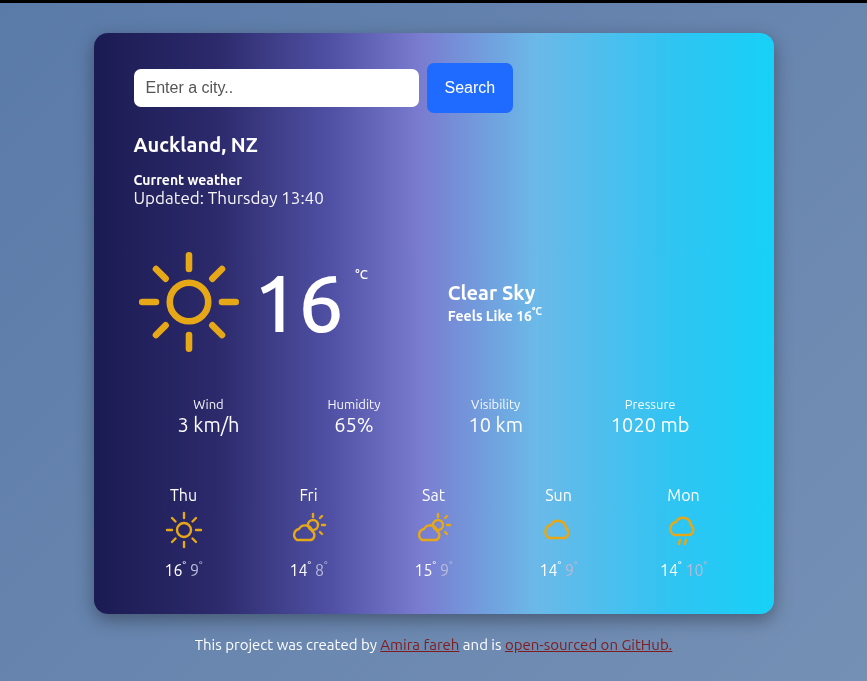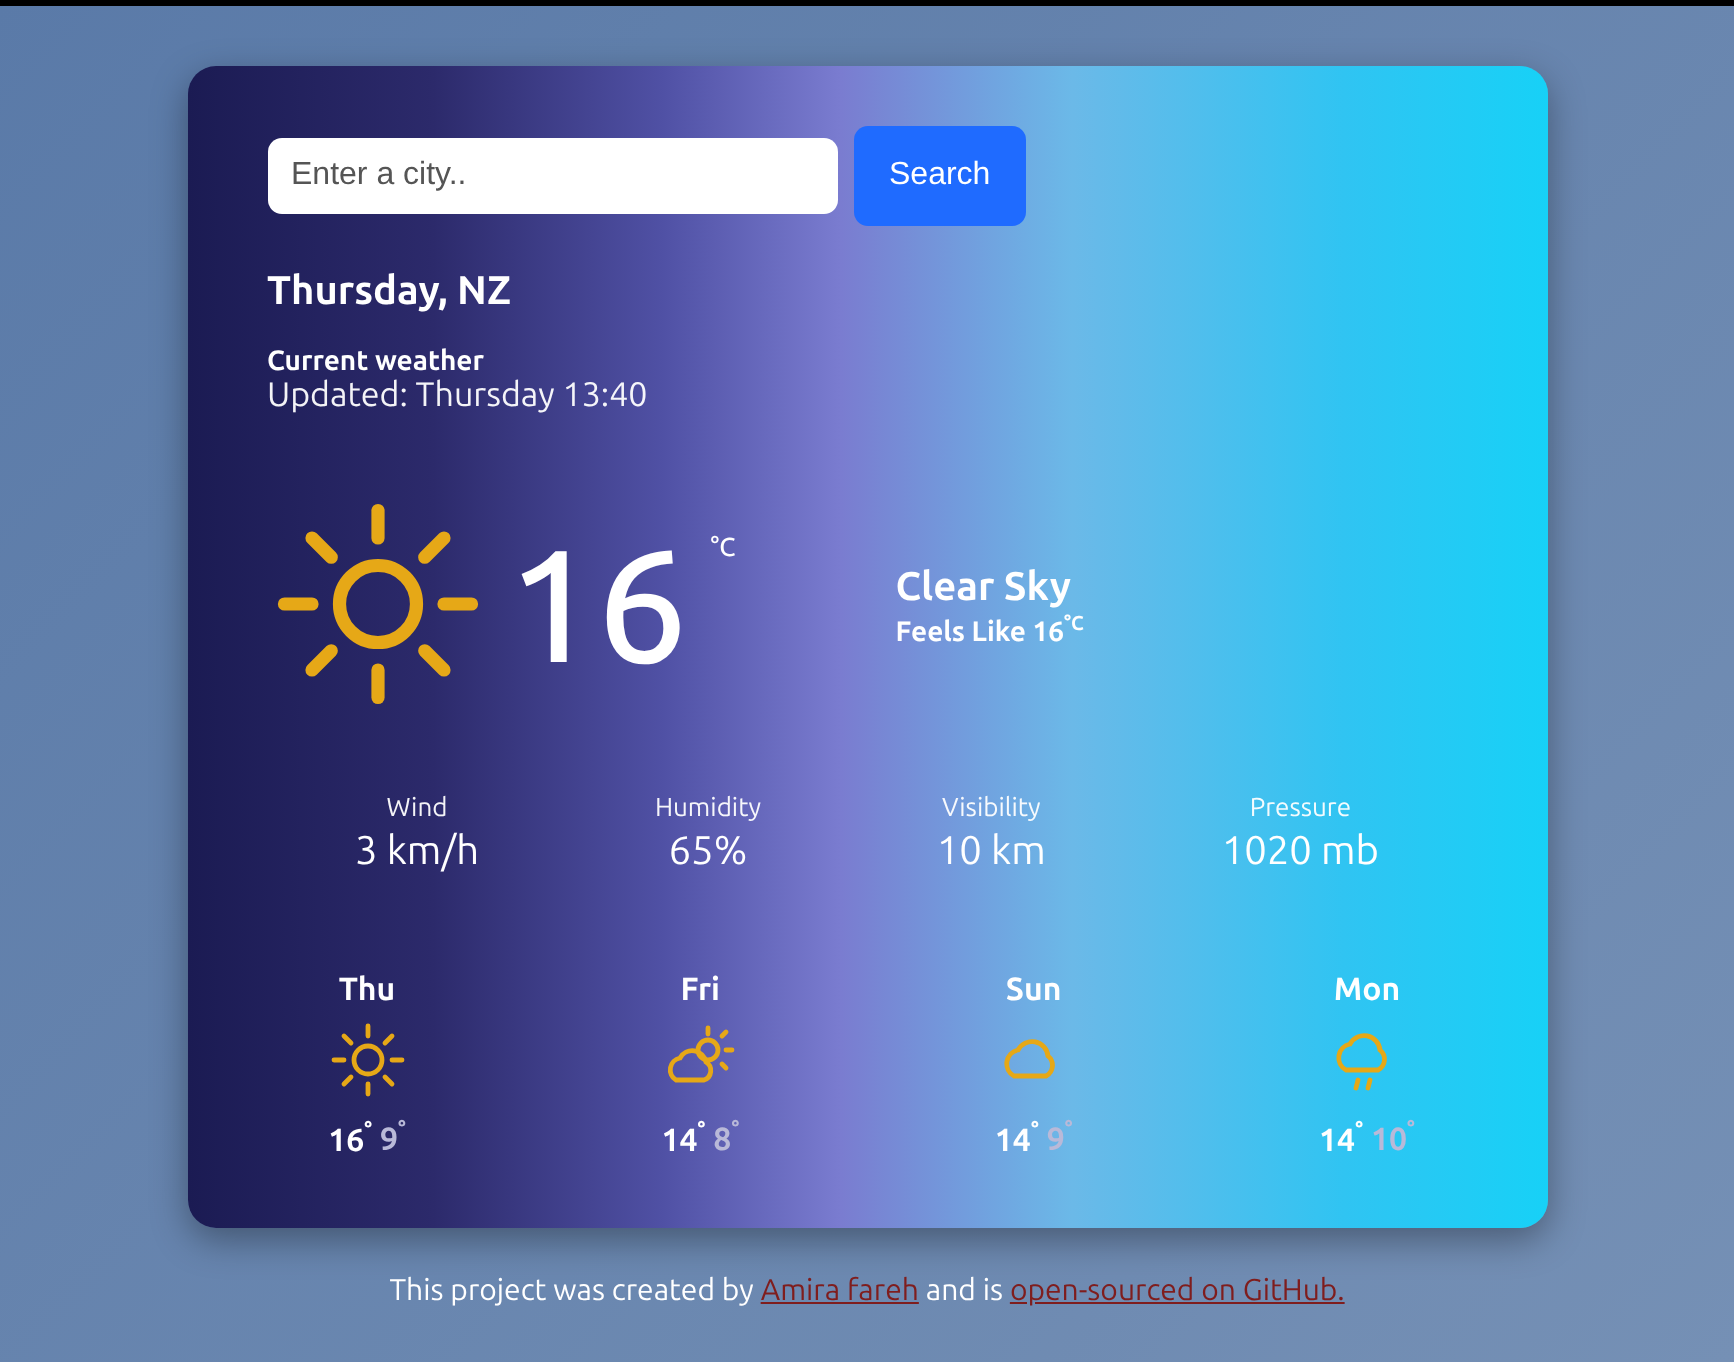--- a/index.html
+++ b/index.html
@@ -79,21 +79,20 @@
     text-align: center;
   }
   .metric .m-label { font-size: 13px; opacity: 0.95; }
   .metric .m-val { font-size: 20px; margin-top: 2px; }
   .forecast-row {
     display: flex;
     justify-content: space-between;
     margin-top: 50px;
     text-align: center;
     padding: 0 5px 5px 5px;
-    font-weight: bold;
   }
   .fday { width: 90px; display: flex; flex-direction: column; align-items: center; }
   .fday .dname { font-size: 16px; margin-bottom: 6px; }
   .fday svg { width: 40px; height: 40px; }
   .ftemps { margin-top: 10px; font-size: 16px; }
   .lo { color: #b9b9d8; margin-left: 4px; }
   .deg { font-size: 11px; vertical-align: super; }
   .footer {
     margin-top: 22px;
     font-size: 15px;
@@ -138,21 +137,21 @@
   </defs>
 </svg>
 
 <div class="card">
 
   <div class="search-row">
     <input class="search-input" type="text" placeholder="Enter a city.." style="">
     <button class="search-btn">Search</button>
   </div>
 
-  <div class="location">Thursday, NZ</div>
+  <div class="location">Auckland, NZ</div>
 
   <div>
     <div class="cur-label">Current weather</div>
     <div class="updated">Updated: Thursday 13:40</div>
   </div>
 
   <div class="current-row">
     <svg class="big-icon" viewBox="0 0 40 40">
         <use href="#ico-sun"></use>
       </svg>
@@ -195,20 +194,27 @@
       <div class="ftemps"><span>16</span><span class="deg">°</span><span class="lo"><span>9</span><span class="deg">°</span></span></div>
     </div>
     <div class="fday">
       <div class="dname">Fri</div>
       <svg viewBox="0 0 40 40">
           <use href="#ico-partly"></use>
         </svg>
       <div class="ftemps"><span>14</span><span class="deg">°</span><span class="lo"><span>8</span><span class="deg">°</span></span></div>
     </div>
     <div class="fday">
+      <div class="dname">Sat</div>
+      <svg viewBox="0 0 40 40">
+          <use href="#ico-partly"></use>
+        </svg>
+      <div class="ftemps"><span>15</span><span class="deg">°</span><span class="lo"><span>9</span><span class="deg">°</span></span></div>
+    </div>
+    <div class="fday">
       <div class="dname">Sun</div>
       <svg viewBox="0 0 40 40">
           <use href="#ico-cloud"></use>
         </svg>
       <div class="ftemps"><span>14</span><span class="deg">°</span><span class="lo"><span>9</span><span class="deg">°</span></span></div>
     </div>
     <div class="fday">
       <div class="dname">Mon</div>
       <svg viewBox="0 0 40 40">
           <use href="#ico-rain"></use>

